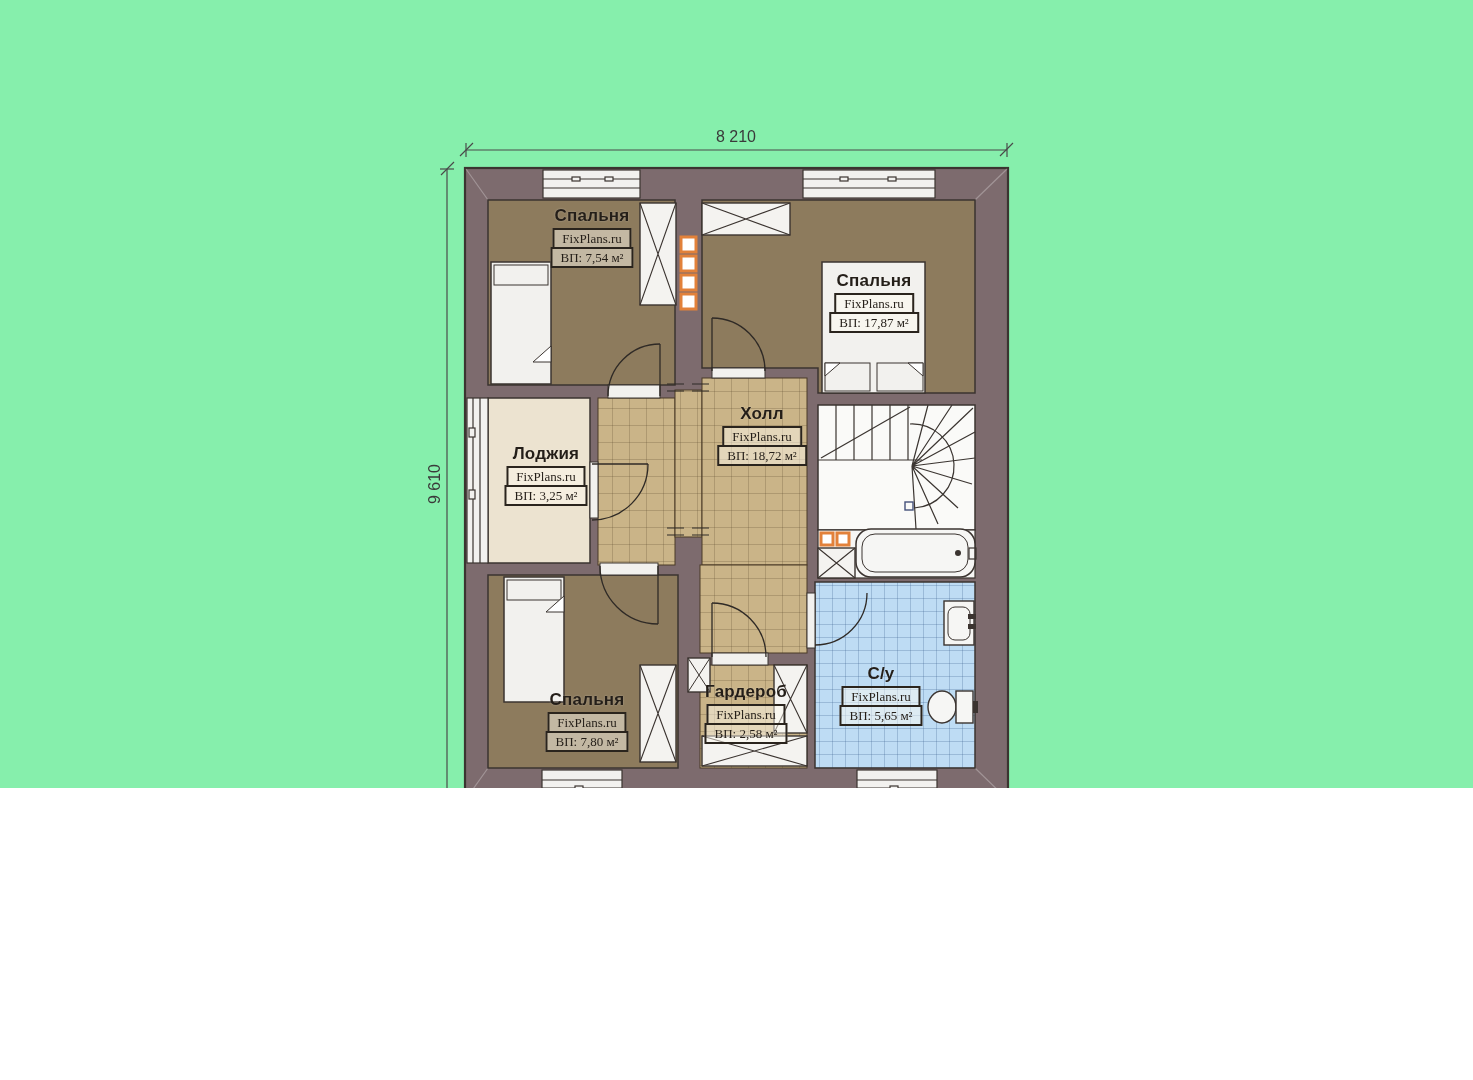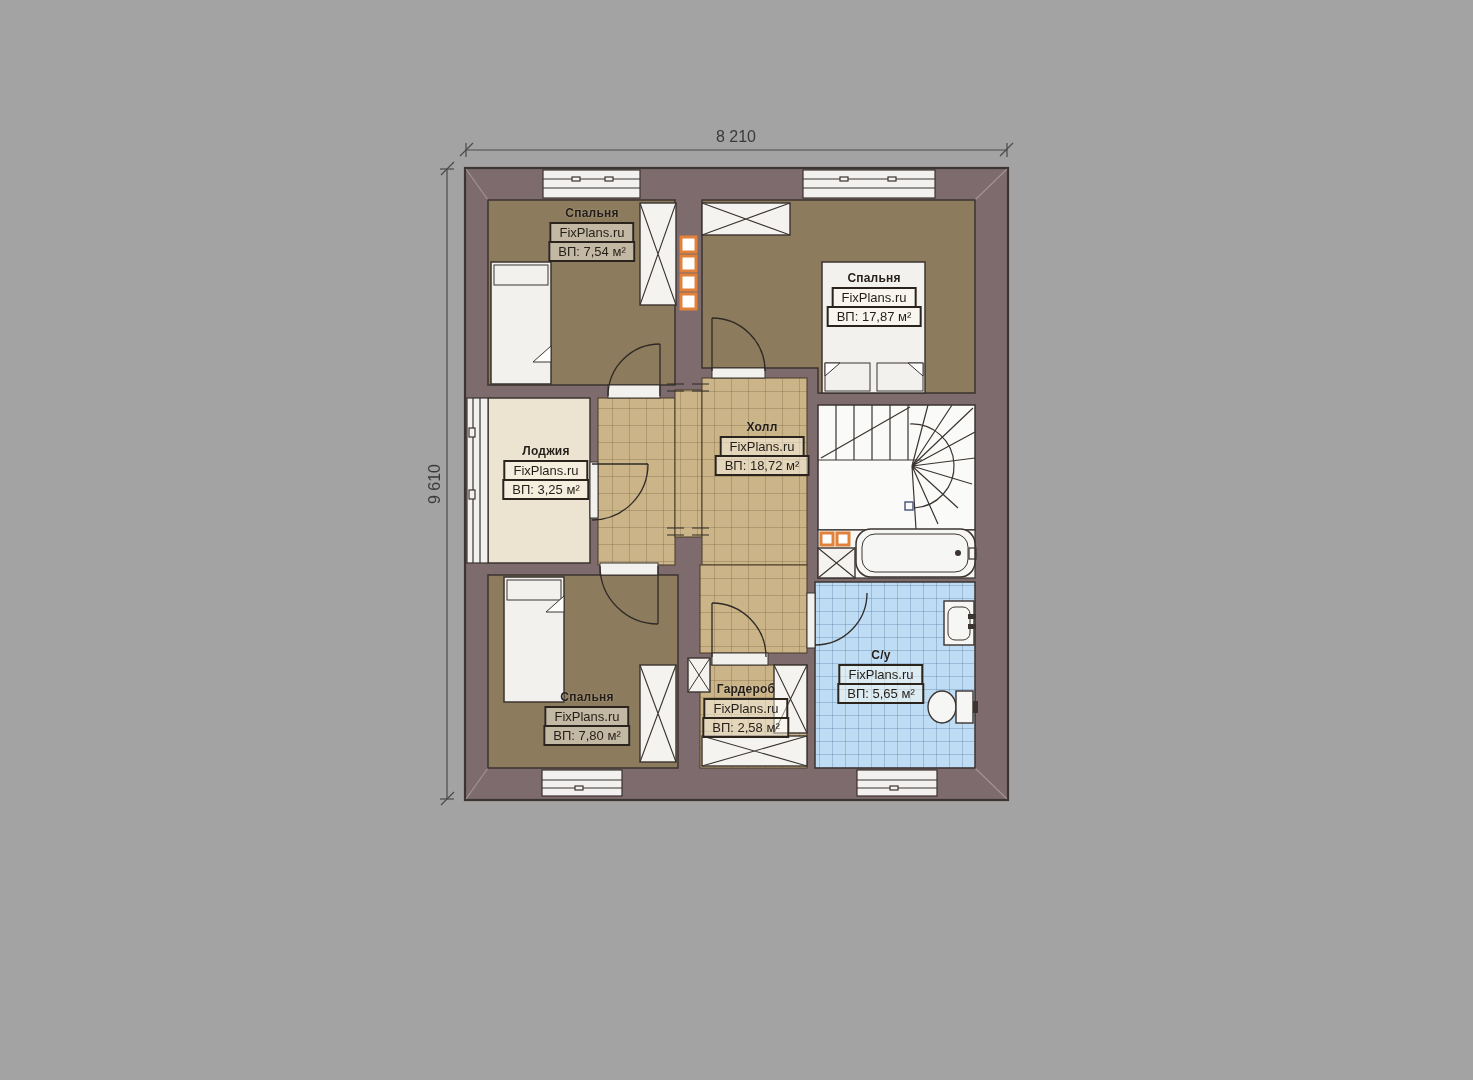--- a/index.html
+++ b/index.html
@@ -1,23 +1,23 @@
 <!DOCTYPE html>
 <html style="--wall: #7d6b6e; --outline: #3b3430; --bedroom-floor: #8d7b5d; --hall-floor: #cab488; --bathroom-floor: #bedcf4; --loggia-floor: #ece3d0; --fixture-white: #f4f3f0; --flue-accent: #e2813a;"><head>
 <meta charset="utf-8">
 <style>
   html,body{margin:0;padding:0;background:#fff;}
-  .canvas{position:relative;width:1473px;height:1080px;background:#a3a3a3;overflow:hidden;
+  .canvas{position:relative;width:1473px;height:788px;background:#86efac;overflow:hidden;
           font-family:"Liberation Sans","DejaVu Sans",sans-serif;}
   .plan-svg{position:absolute;left:0;top:0;}
   .room-label{position:absolute;transform:translateX(-50%);text-align:center;color:#241e18;z-index:5;}
-  .room-name{font-size:12px;font-weight:bold;letter-spacing:.2px;margin-bottom:2px;white-space:nowrap;
+  .room-name{font-size:17px;font-weight:bold;letter-spacing:.2px;margin-bottom:2px;white-space:nowrap;
              text-shadow:0 0 2px rgba(255,255,255,.35);}
   .label-box{display:block;border:2px solid #2a241d;background:rgba(255,250,240,.48);
-             padding:0 8px;font-size:13px;line-height:17px;white-space:nowrap;margin:0 auto;width:max-content;}
+             padding:0 8px;font-size:13px;line-height:17px;white-space:nowrap;margin:0 auto;width:max-content;font-family:Liberation Serif, serif;}
   .label-box.area{margin-top:-2px;text-align:right;}
   .dim-text{fill:#3a3a3a;font-family:"Liberation Sans","DejaVu Sans",sans-serif;font-size:16px;}
 </style>
 </head>
 <body>
 
 <div class="canvas">
 
 <svg class="plan-svg" width="1473" height="1080" viewBox="0 0 1473 1080">
   <defs>
@@ -225,34 +225,34 @@
 <div class="room-label" style="left:874px;top:271px">
   <div class="room-name">Спальня</div>
   <span class="label-box">FixPlans.ru</span>
   <span class="label-box area">ВП: 17,87 м²</span>
 </div>
 <div class="room-label" style="left:546px;top:444px">
   <div class="room-name">Лоджия</div>
   <span class="label-box">FixPlans.ru</span>
   <span class="label-box area">ВП: 3,25 м²</span>
 </div>
-<div class="room-label" style="left:762px;top:420px">
+<div class="room-label" style="left:762px;top:404px">
   <div class="room-name">Холл</div>
   <span class="label-box">FixPlans.ru</span>
   <span class="label-box area">ВП: 18,72 м²</span>
 </div>
 <div class="room-label" style="left:587px;top:690px">
   <div class="room-name">Спальня</div>
   <span class="label-box">FixPlans.ru</span>
   <span class="label-box area">ВП: 7,80 м²</span>
 </div>
 <div class="room-label" style="left:746px;top:682px">
   <div class="room-name">Гардероб</div>
   <span class="label-box">FixPlans.ru</span>
   <span class="label-box area">ВП: 2,58 м²</span>
 </div>
-<div class="room-label" style="left:881px;top:648px">
+<div class="room-label" style="left:881px;top:664px">
   <div class="room-name">С/у</div>
   <span class="label-box">FixPlans.ru</span>
   <span class="label-box area">ВП: 5,65 м²</span>
 </div>
 
 </div>
 
 </body></html>

